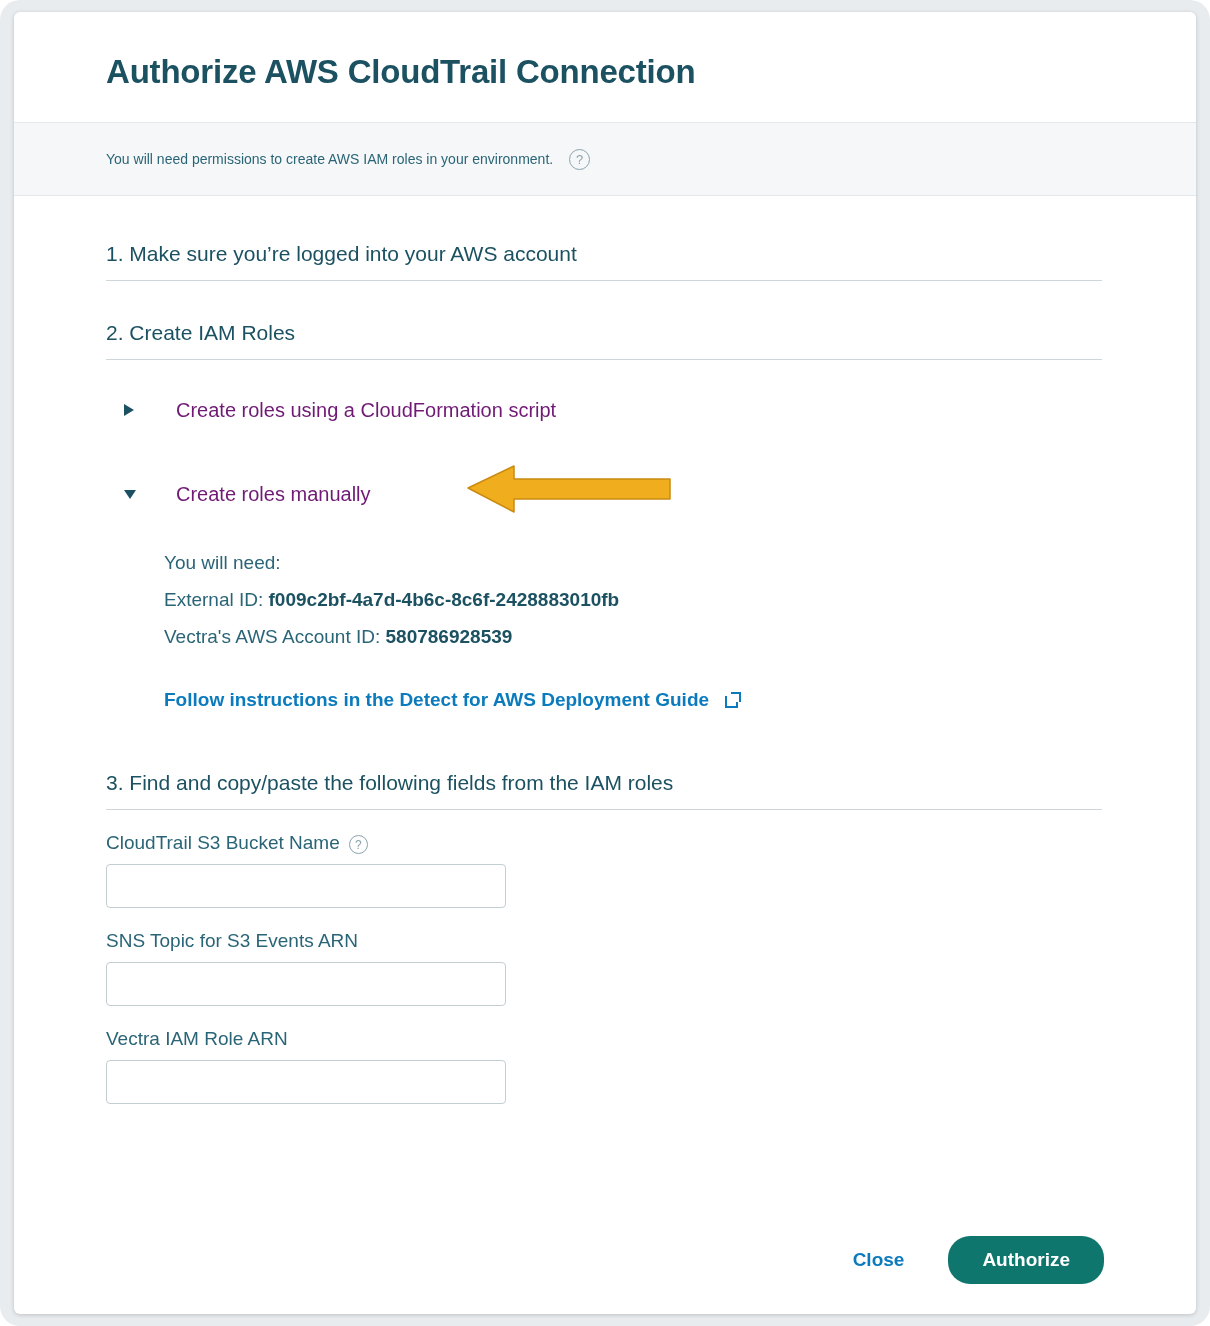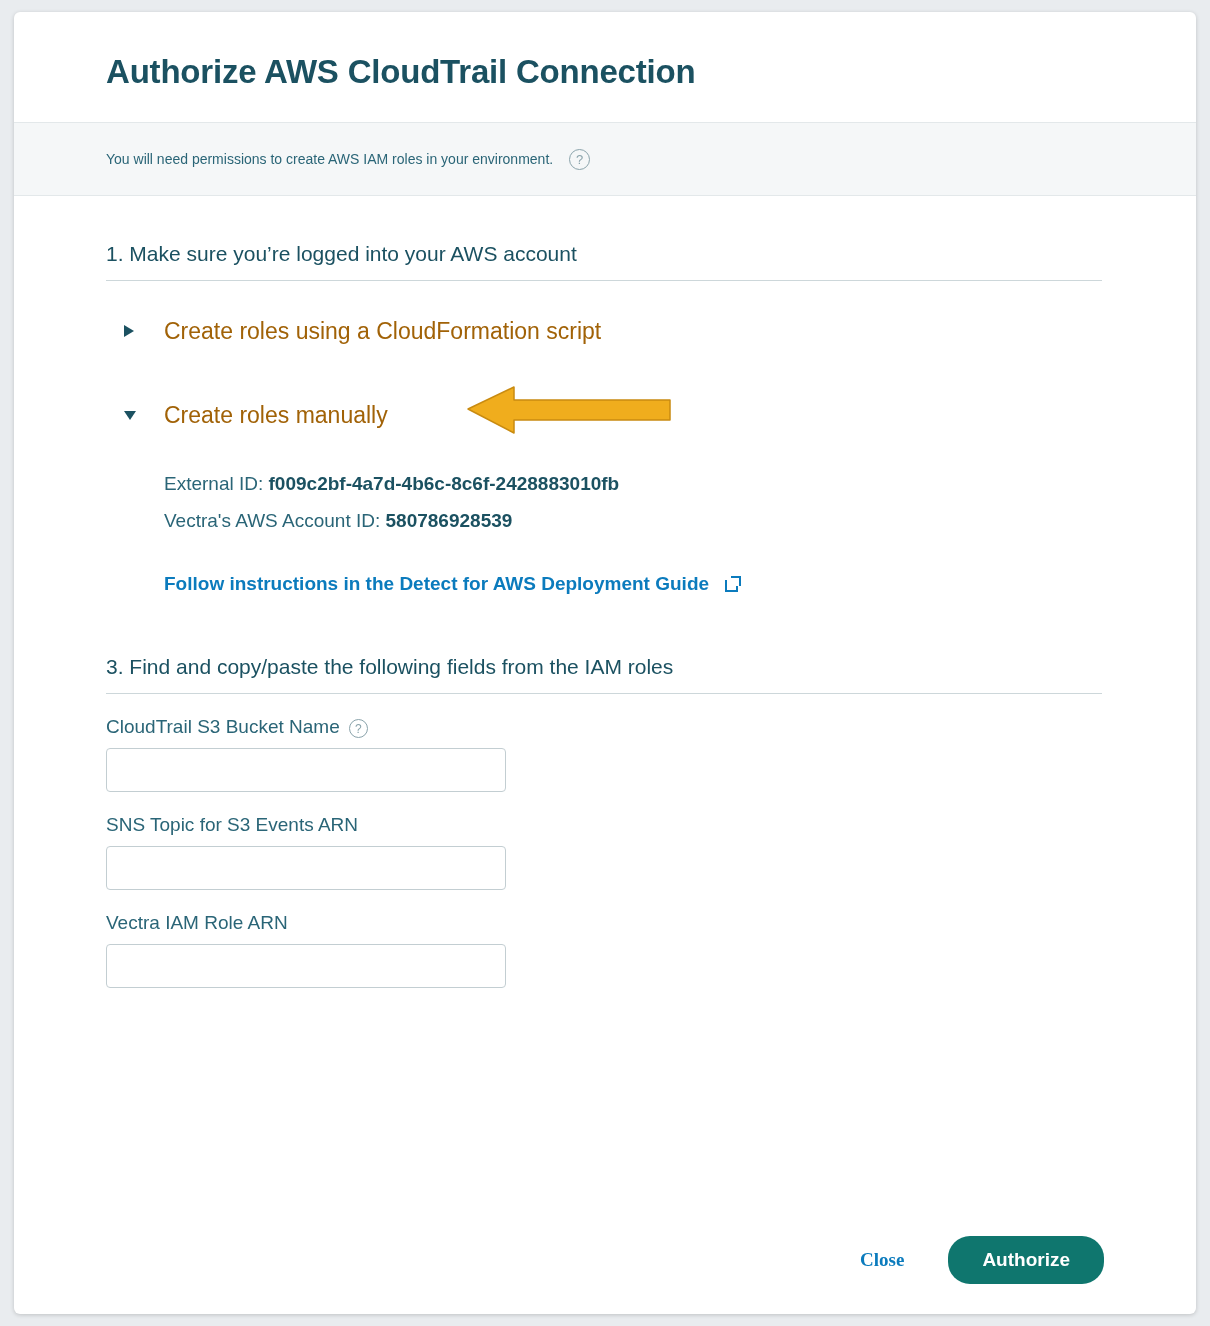--- a/index.html
+++ b/index.html
@@ -12,20 +12,21 @@
     color: #1b5161;
     -webkit-font-smoothing: antialiased;
   }
   .screen {
     position: relative;
     width: 1210px;
     height: 1326px;
     background: #e9ecef;
     box-sizing: border-box;
     overflow: hidden;
+    border-radius: 20px;
   }
   .dialog {
     position: absolute;
     left: 14px;
     top: 12px;
     width: 1182px;
     height: 1302px;
     background: #ffffff;
     border-radius: 6px;
     box-shadow: 0 1px 4px rgba(0,0,0,0.18);
@@ -112,23 +113,23 @@
     width: 26px;
     margin-left: 16px;
     color: #1b5161;
     font-size: 15px;
     line-height: 1;
     display: flex;
     align-items: center;
   }
   .caret svg { display: block; }
   .acc-label {
-    font-size: 23px;
-    color: #a16207;
-    margin-left: 16px;
+    font-size: 20px;
+    color: #701a75;
+    margin-left: 28px;
   }
   .arrow-annot {
     position: absolute;
     left: 352px;
     top: -14px;
     width: 220px;
     height: 60px;
   }
   .acc-body {
     margin-left: 58px;
@@ -192,21 +193,21 @@
     bottom: 30px;
     display: flex;
     justify-content: flex-end;
     align-items: center;
     padding-right: 92px;
     box-sizing: border-box;
   }
   .close-btn {
     background: none;
     border: none;
-    font-family: Liberation Serif, serif;
+    font-family: Liberation Sans, sans-serif;
     font-size: 19px;
     font-weight: bold;
     color: #0b7bbd;
     cursor: pointer;
     padding: 10px 18px;
     margin-right: 26px;
   }
   .authorize-btn {
     background: #0f766e;
     border: none;
@@ -235,20 +236,21 @@
 
     <div class="subheader">
       <span class="subheader-text">You will need permissions to create AWS IAM roles in your environment.</span>
       <span class="help-icon">?</span>
     </div>
 
     <div class="body">
 
       <div class="step-head">1. Make sure you’re logged into your AWS account</div>
 
+      <div class="step-head second">2. Create IAM Roles</div>
 
       <div class="accordion">
 
         <div class="acc-row">
           <span class="caret">
             <svg width="14" height="16" viewBox="0 0 14 16">
                 <polygon points="2,2 12,8 2,14" fill="#1b5161"></polygon>
               </svg>
           </span>
           <span class="acc-label">Create roles using a CloudFormation script</span>
@@ -262,20 +264,21 @@
           </span>
           <span class="acc-label">Create roles manually</span>
           <span class="arrow-annot">
             <svg width="220" height="60" viewBox="0 0 220 60">
               <polygon points="10,28 56,6 56,19 212,19 212,39 56,39 56,52" fill="#f0ad1d" stroke="#c98b10" stroke-width="1.5" stroke-linejoin="round"></polygon>
             </svg>
           </span>
         </div>
 
         <div class="acc-body">
+          <p>You will need:</p>
           <p>
             <span>External ID:</span>
             <b>f009c2bf-4a7d-4b6c-8c6f-2428883010fb</b>
           </p>
           <p>
             <span>Vectra's AWS Account ID:</span>
             <b>580786928539</b>
           </p>
           <a class="guide-link">
             <span>Follow instructions in the Detect for AWS Deployment Guide</span>

